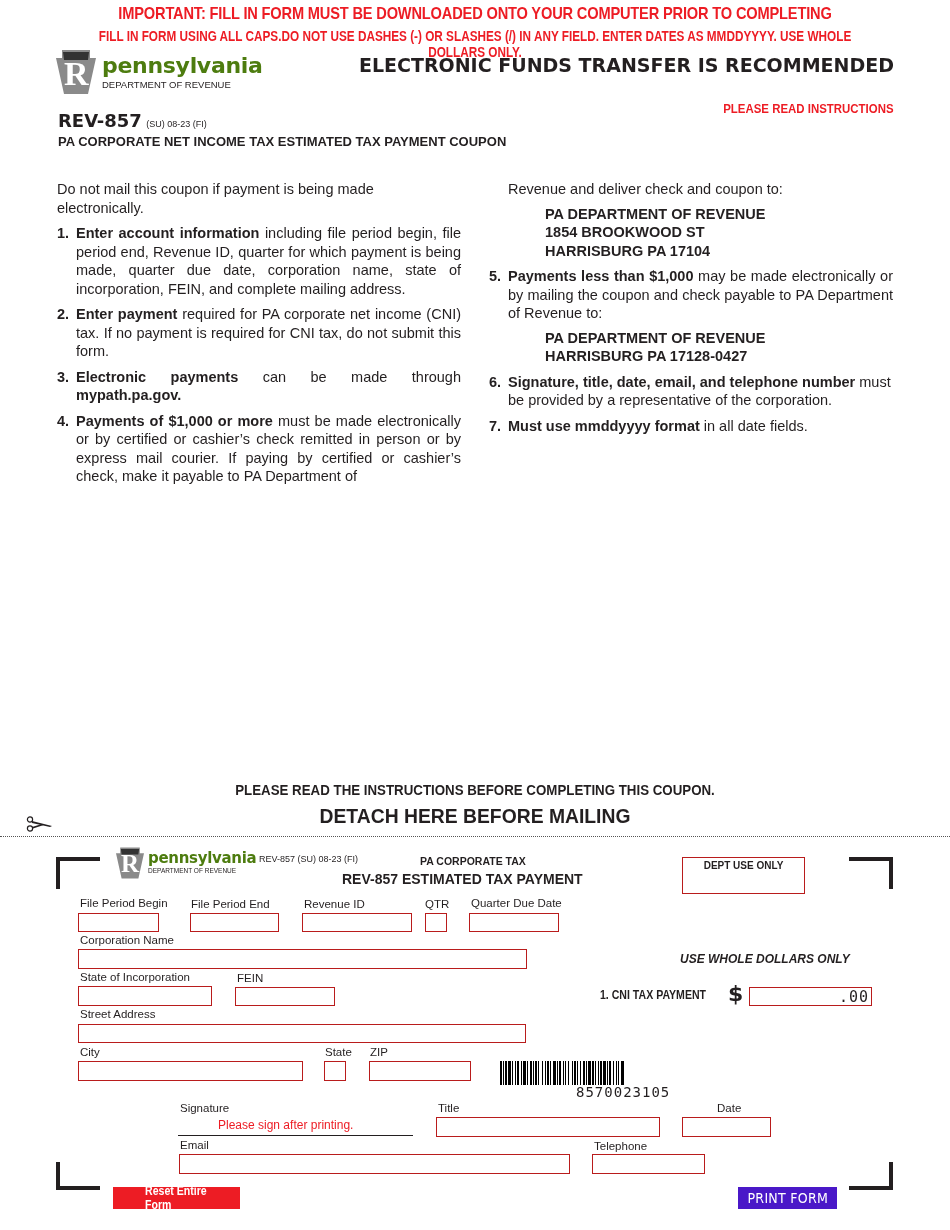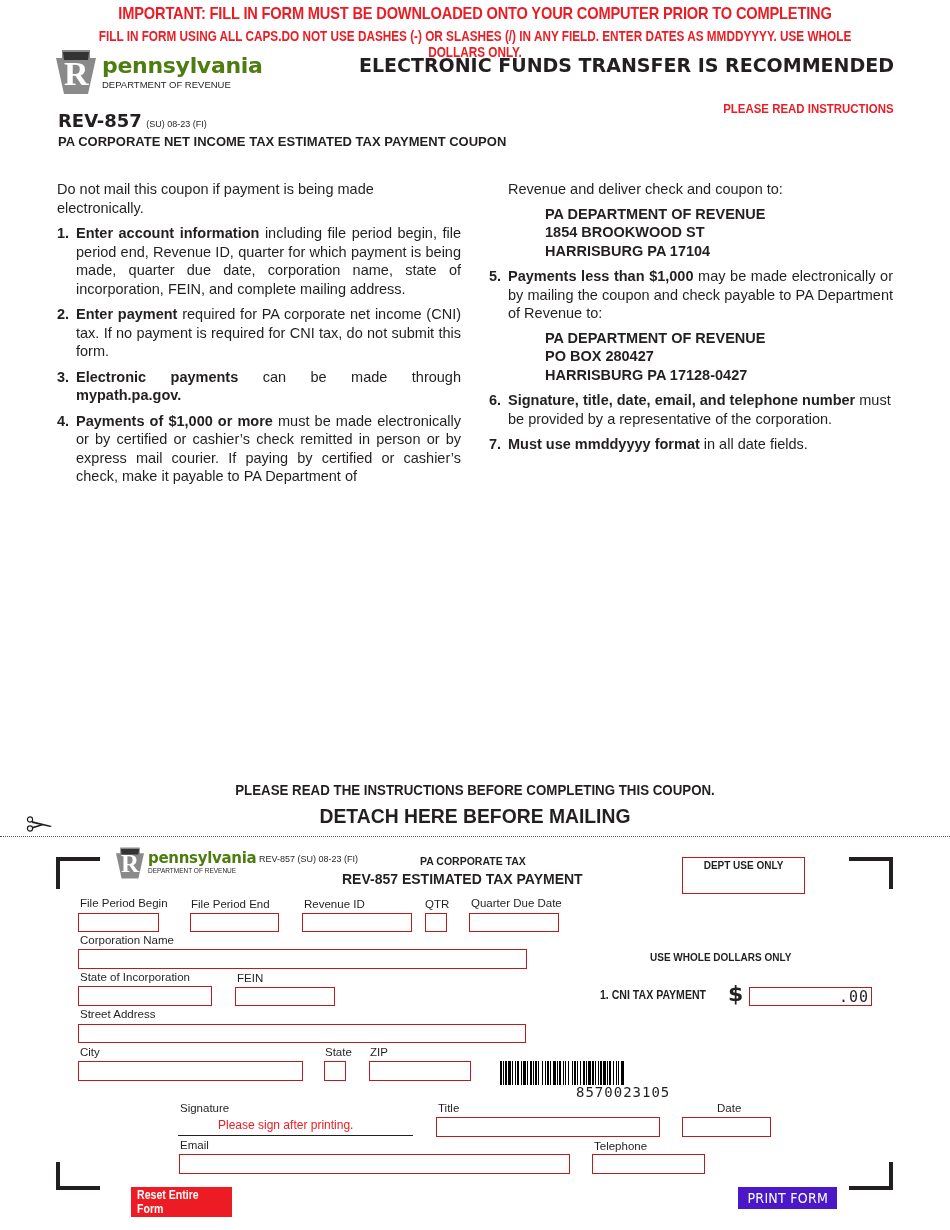--- a/index.html
+++ b/index.html
@@ -91,21 +91,20 @@
     <div>PA DEPARTMENT OF REVENUE</div>
     <div>1854 BROOKWOOD ST</div>
     <div>HARRISBURG PA  17104</div>
   </div>
   <div class="item">
     <span class="n">5.</span>
     <span class="t"><b>Payments less than $1,000</b><span> may be made electronically or by mailing the coupon and check payable to PA Department of Revenue to:</span></span>
   </div>
   <div class="addr" style="margin-left:56px;margin-top:6px;">
     <div>PA DEPARTMENT OF REVENUE</div>
-    <div>PO BOX 280427</div>
     <div>HARRISBURG PA  17128-0427</div>
   </div>
   <div class="item">
     <span class="n">6.</span>
     <span class="t" style="text-align:left;"><b>Signature, title, date, email, and telephone number</b><span> must be provided by a representative of the corporation.</span></span>
   </div>
   <div class="item">
     <span class="n">7.</span>
     <span class="t" style="text-align:left;"><b>Must use mmddyyyy format</b><span> in all date fields.</span></span>
   </div>
@@ -156,21 +155,21 @@
 <div class="abs lbl" style="left:304px; top:898px;">Revenue ID</div>
 <input class="abs fld" style="left: 302px; top: 913px; width: 110px; height: 19px;" value="">
 <div class="abs lbl" style="left:425px; top:898px;">QTR</div>
 <input class="abs fld" style="left: 425px; top: 913px; width: 22px; height: 19px;" value="">
 <div class="abs lbl" style="left:471px; top:897px;">Quarter Due Date</div>
 <input class="abs fld" style="left: 469px; top: 913px; width: 90px; height: 19px;" value="">
 
 <div class="abs lbl" style="left:80px; top:934px;">Corporation Name</div>
 <input class="abs fld" style="left: 78px; top: 949px; width: 449px; height: 20px;" value="">
 
-<div class="abs" style="left:650px; top:952px; font-size:10px; font-weight:bold;">USE WHOLE DOLLARS ONLY</div>
+<div class="abs" style="left:680px; top:952px; font-size:12px; font-weight:bold;font-style:italic;">USE WHOLE DOLLARS ONLY</div>
 
 <div class="abs lbl" style="left:80px; top:971px;">State of Incorporation</div>
 <input class="abs fld" style="left: 78px; top: 986px; width: 134px; height: 20px;" value="">
 <div class="abs lbl" style="left:237px; top:972px;">FEIN</div>
 <input class="abs fld" style="left: 235px; top: 987px; width: 100px; height: 19px;" value="">
 
 <div class="abs" style="left:600px; top:988px; font-size:12px; font-weight:bold; transform:scaleX(0.88); transform-origin:left top; white-space:nowrap;">1. CNI TAX PAYMENT</div>
 <div class="abs" style="left:728px; top:981px; font-size:22px; font-weight:bold; font-family:'DejaVu Sans',sans-serif;">$</div>
 <div class="abs fld" style="left:749px; top:987px; width:123px; height:19px; text-align:right; padding-right:2px; font-family:'DejaVu Sans Mono',monospace; font-size:15px; line-height:18px; letter-spacing:1px;">
   <span>.00</span>
@@ -280,18 +279,18 @@
 <div class="abs lbl" style="left:438px; top:1102px;">Title</div>
 <input class="abs fld" style="left: 436px; top: 1117px; width: 224px; height: 20px;" value="">
 <div class="abs lbl" style="left:717px; top:1102px;">Date</div>
 <input class="abs fld" style="left: 682px; top: 1117px; width: 89px; height: 20px;" value="">
 
 <div class="abs lbl" style="left:180px; top:1139px;">Email</div>
 <input class="abs fld" style="left: 179px; top: 1154px; width: 391px; height: 20px;" value="">
 <div class="abs lbl" style="left:594px; top:1140px;">Telephone</div>
 <input class="abs fld" style="left: 592px; top: 1154px; width: 113px; height: 20px;" value="">
 
-<div class="abs btn-reset" style="left:131px; top:1187px; width:101px; height:30px;">
+<div class="abs btn-reset" style="left:113px; top:1187px; width:101px; height:22px;padding-left:26px;">
   <span style="display:inline-block; transform:scaleX(0.88);">Reset Entire Form</span>
 </div>
 <div class="abs btn-print" style="left:738px; top:1187px; width:99px; height:22px;">
   <span style="display:inline-block; transform:scaleX(0.9);">PRINT FORM</span>
 </div>
 
 </body></html>

